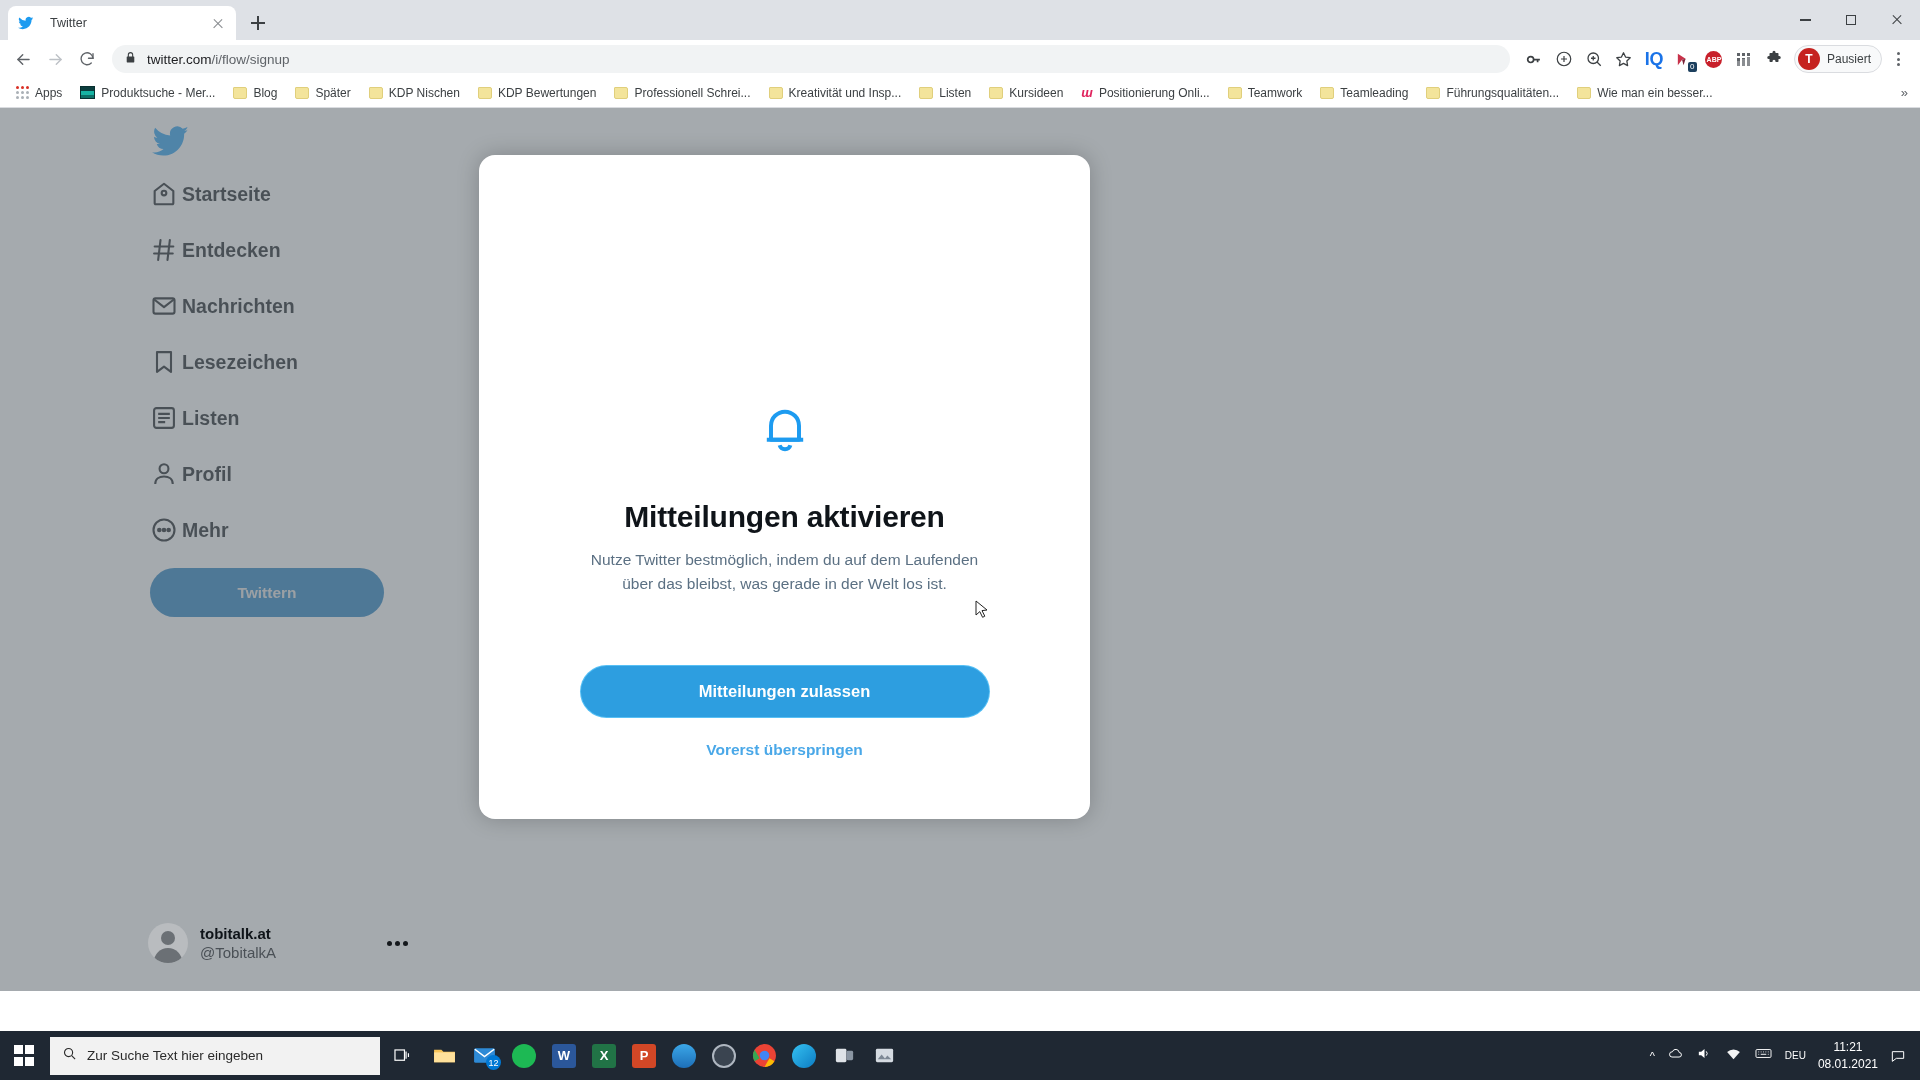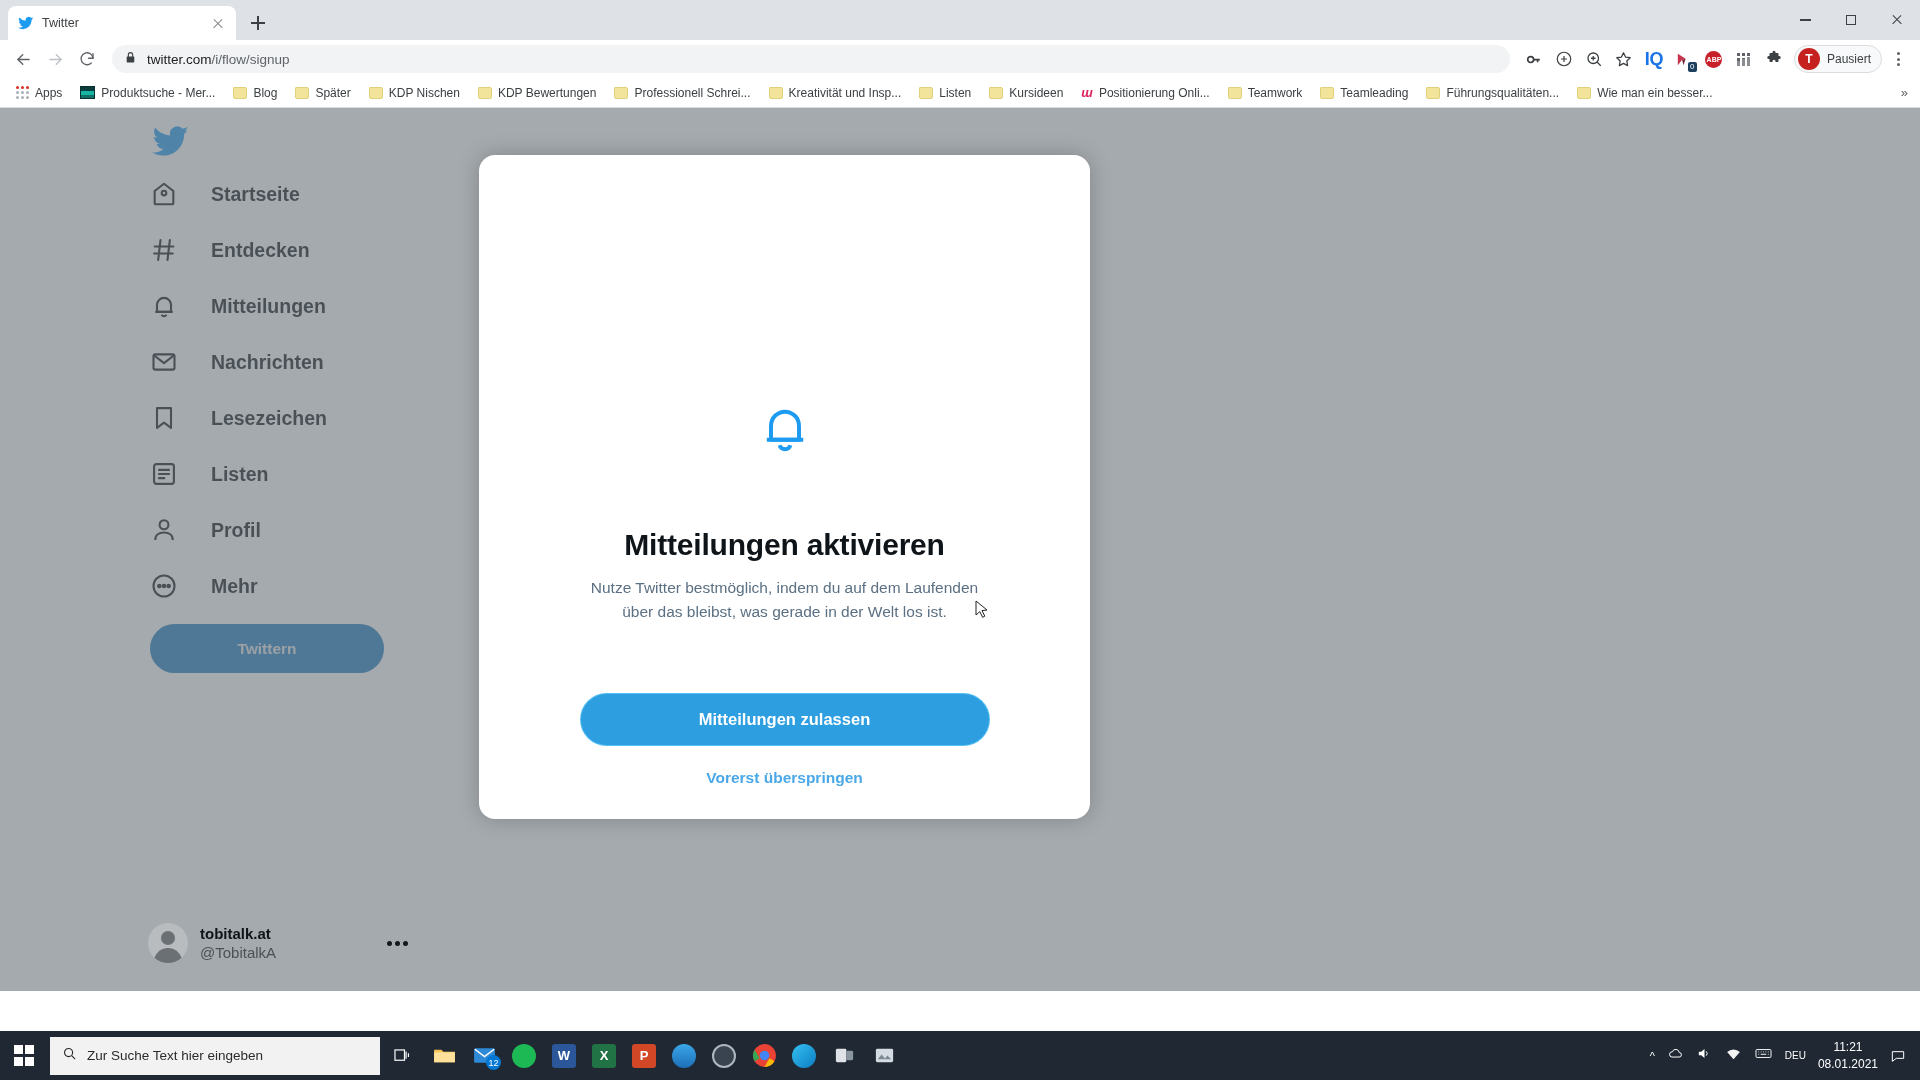--- a/index.html
+++ b/index.html
@@ -16,21 +16,21 @@
   
   .tabstrip {
     height: 40px; background: #dee1e6;
     display: flex; align-items: flex-end; padding-left: 8px;
     position: relative;
   }
   .tab {
     width: 228px; height: 34px; background: #fff;
     border-radius: 8px 8px 0 0;
     display: flex; align-items: center; padding: 0 10px;
-    gap: 8px; position: relative;
+    gap: 16px; position: relative;
   }
   .tab-favicon { width: 16px; height: 16px; flex: 0 0 16px; }
   .tab-title {
     font-size: 12.5px; color: #3c4043; flex: 1;
     white-space: nowrap; overflow: hidden; text-overflow: ellipsis;
   }
   .tab-close {
     width: 16px; height: 16px; position: relative; flex: 0 0 16px;
     opacity: .75;
   }
@@ -167,21 +167,21 @@
     position: absolute; inset: 0; background: rgba(110,118,125,0.62);
   }
 
   
   .tw-sidebar {
     position: absolute; left: 140px; top: 0; width: 280px;
     padding-top: 6px; color: #0f1419;
   }
   .tw-logo { width: 38px; height: 38px; margin: 8px 0 6px 12px; }
   .nav-item {
-    display: flex; align-items: center; gap: 33px;
+    display: flex; align-items: center; gap: 4px;
     height: 56px; padding-left: 10px;
   }
   .nav-ico { width: 28px; height: 28px; flex: 0 0 28px; color: #0f1419; }
   .nav-label { font-size: 19.5px; font-weight: bold; }
   .tweet-btn {
     margin: 10px 0 0 10px; width: 234px; height: 49px;
     background: #1b7bbf; color: #e5e5e5; border-radius: 25px;
     display: flex; align-items: center; justify-content: center;
     font-size: 15.5px; font-weight: bold;
   }
@@ -208,21 +208,21 @@
 
   
   .modal {
     position: absolute; left: 479px; top: 47px;
     width: 611px; height: 664px; background: #fff;
     border-radius: 16px; box-shadow: 0 0 22px rgba(0,0,0,.22);
     display: flex; flex-direction: column; align-items: center;
   }
   .modal-bell { margin-top: 245px; width: 56px; height: 56px; color: #1d9bf0; }
   .modal-title {
-    margin-top: 72px; font-size: 30px; font-weight: bold;
+    margin-top: 44px; font-size: 30px; font-weight: bold;
     color: #0f1419; letter-spacing: -.2px;
   }
   .modal-sub {
     margin-top: 14px; width: 400px; text-align: center;
     font-size: 15.5px; color: #5b7083; line-height: 1.55;
   }
   .allow-btn {
     margin-top: 70px; width: 408px; height: 51px;
     background: #2d9ee0; color: #fff; border-radius: 26px;
     display: flex; align-items: center; justify-content: center;
@@ -495,30 +495,20 @@
 
       <div class="nav-item">
         <span class="nav-ico">
           <svg viewBox="0 0 24 24" width="28" height="28" fill="none" stroke="#0f1419" stroke-width="1.8" stroke-linecap="round">
               <path d="M9 3.5L7 20.5M17 3.5l-2 17M4 9h16M3.5 15h16"></path>
             </svg>
         </span>
         <span class="nav-label">Entdecken</span>
       </div>
 
-      <div class="nav-item">
-        <span class="nav-ico">
-          <svg viewBox="0 0 24 24" width="28" height="28" fill="none" stroke="#0f1419" stroke-width="1.8" stroke-linejoin="round">
-              <path d="M6 17V11a6 6 0 1 1 12 0v6z"></path>
-              <path d="M4.5 17h15"></path>
-              <path d="M10 19.5a2.2 2.2 0 0 0 4 0"></path>
-            </svg>
-        </span>
-        <span class="nav-label">Mitteilungen</span>
-      </div>
 
       <div class="nav-item">
         <span class="nav-ico">
           <svg viewBox="0 0 24 24" width="28" height="28" fill="none" stroke="#0f1419" stroke-width="1.8" stroke-linejoin="round">
               <rect x="3" y="5.5" width="18" height="13" rx="1.6"></rect>
               <path d="M3.6 6.4L12 13l8.4-6.6"></path>
             </svg>
         </span>
         <span class="nav-label">Nachrichten</span>
       </div>

